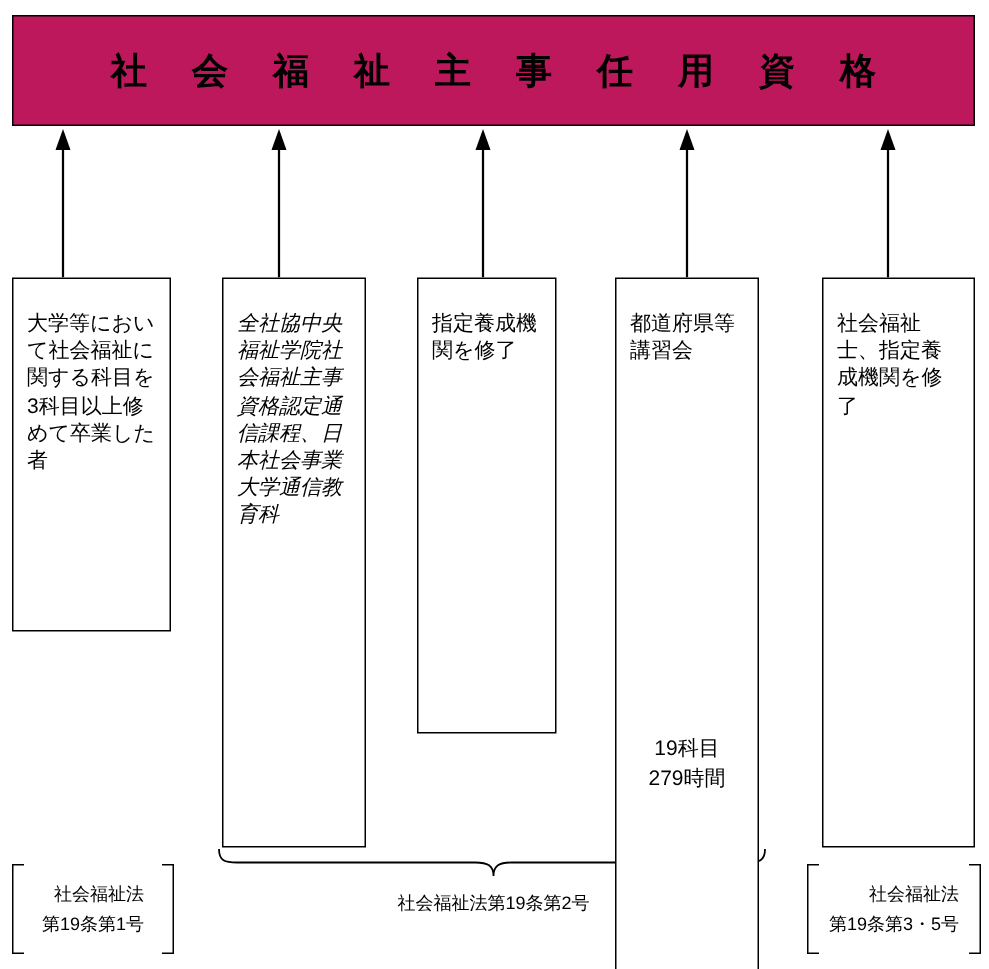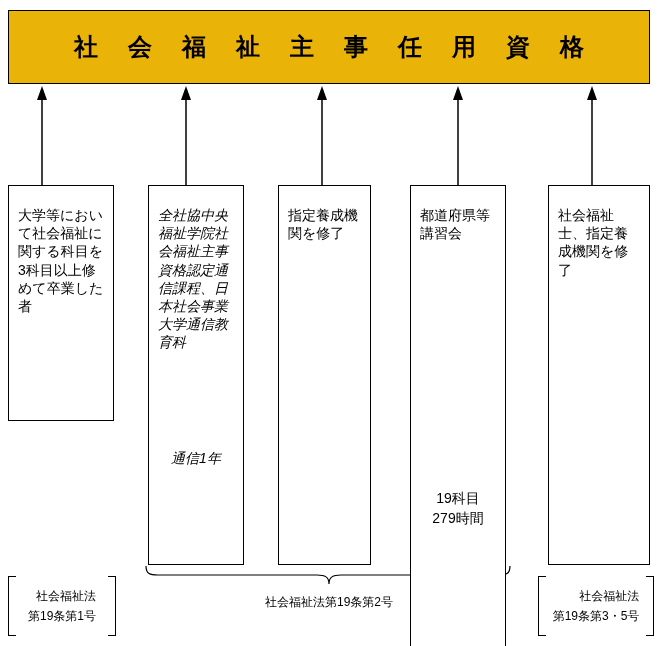--- a/index.html
+++ b/index.html
@@ -10,21 +10,21 @@
     font-family:"Liberation Sans","DejaVu Sans",sans-serif;
     color:#000;
     overflow:hidden;
   }
   .title-box {
     position:absolute; left:8px; top:10px;
     width:642px; height:74px;
     border:1px solid #000;
     box-sizing:border-box;
     display:flex; align-items:center; justify-content:center;
-    background:#eab308;
+    background:#be185d;
   }
   .title-text {
     font-size:24px; font-weight:bold;
     letter-spacing:30px; margin-right:-30px;
     white-space:nowrap;
   }
   .overlay {
     position:absolute; left:0; top:0;
     width:659px; height:646px;
     pointer-events:none;
@@ -35,21 +35,21 @@
   .vbox {
     position:absolute;
     border:1px solid #000;
     box-sizing:border-box;
     background:#fff;
     font-size:14px; line-height:1.3;
     padding:20px 9px;
   }
   .box1 { left:8px;   top:185px; width:106px; height:236px; }
   .box2 { left:148px; top:185px; width:96px;  height:380px;font-style:italic; }
-  .box3 { left:278px; top:185px; width:93px;  height:380px; }
+  .box3 { left:278px; top:185px; width:93px;  height:304px; }
   .box4 { left:410px; top:185px; width:96px;  height:472px; }
   .box5 { left:548px; top:185px; width:102px; height:380px; }
   .vbox-text { white-space:normal; word-break:break-all; }
   .vbox-note {
     position:absolute; left:0; right:0;
     text-align:center;
     font-size:14px; line-height:1.45;
     white-space:pre-line;
   }
   .box2 .vbox-note { top:262px; }
@@ -103,21 +103,20 @@
     </g>
     <path class="brace" d="M146,566 C146,574 150,575 158,575 L317,575 C325,575 329,577 329,584 C329,577 333,575 341,575 L498,575 C506,575 510,574 510,566"></path>
   </svg>
 
   <div class="vbox box1">
     <div class="vbox-text">大学等において社会福祉に関する科目を3科目以上修めて卒業した者</div>
   </div>
 
   <div class="vbox box2">
     <div class="vbox-text">全社協中央福祉学院社会福祉主事資格認定通信課程、日本社会事業大学通信教育科</div>
-    <div class="vbox-note">通信1年</div>
   </div>
 
   <div class="vbox box3">
     <div class="vbox-text">指定養成機関を修了</div>
   </div>
 
   <div class="vbox box4">
     <div class="vbox-text">都道府県等講習会</div>
     <div class="vbox-note">19科目
 279時間</div>

